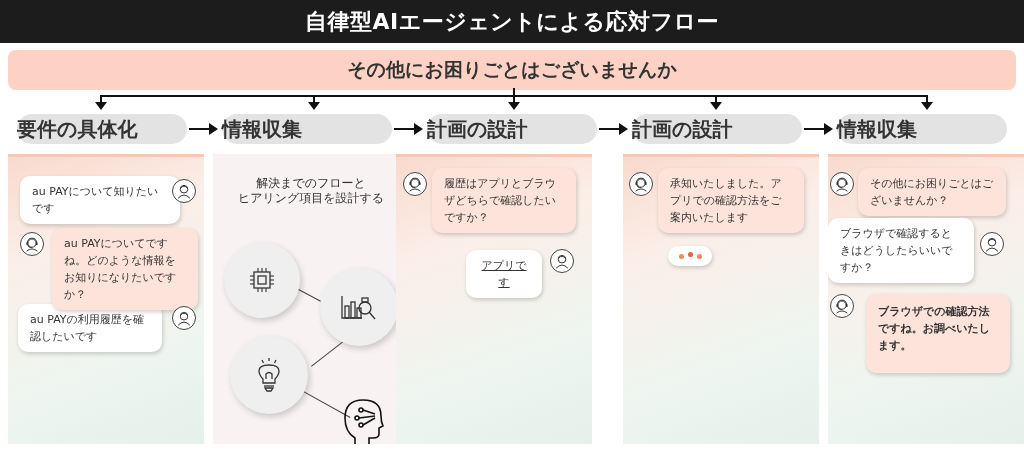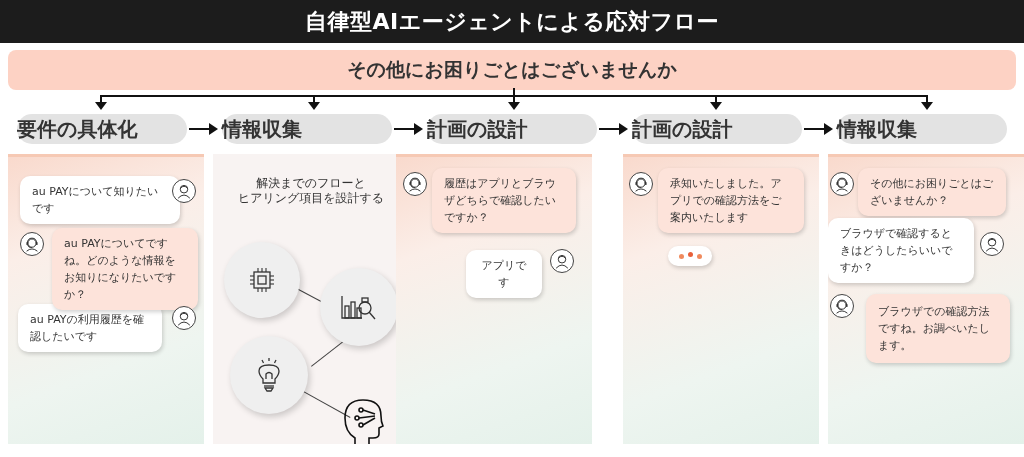--- a/index.html
+++ b/index.html
@@ -208,21 +208,21 @@
 <div class="col col-bg-a" style="left:396px">
   <div class="col-bg-top"></div>
   <div class="avatar" style="left:7px; top:18px;">
       <svg>
         <use href="#sym-ai"></use>
       </svg>
     </div>
   <div class="bubble ai" style="left:36px; top:14px; width:144px;">
     <span>履歴はアプリとブラウザどちらで確認したいですか？</span>
   </div>
-  <div class="bubble user" style="left:70px; top:96px; width:76px; text-align:center;">
+  <div class="bubble user" style="left:70px; top:96px; width:76px; text-align:center;text-decoration:underline;">
     <span>アプリです</span>
   </div>
   <div class="avatar" style="left:154px; top:95px;">
       <svg>
         <use href="#sym-user"></use>
       </svg>
     </div>
 </div>
 
 <div class="col col-bg-a" style="left:623px">
@@ -258,16 +258,16 @@
   <div class="avatar" style="left:152px; top:78px;">
       <svg>
         <use href="#sym-user"></use>
       </svg>
     </div>
   <div class="avatar" style="left:2px; top:140px;">
       <svg>
         <use href="#sym-ai"></use>
       </svg>
     </div>
-  <div class="bubble ai" style="left:38px; top:140px; width:144px; padding-top:9px; padding-bottom:9px;">
+  <div class="bubble ai" style="left:38px; top:140px; width:144px; padding-top:9px; padding-bottom:19px;font-weight:bold;">
     <span>ブラウザでの確認方法ですね。お調べいたします。</span>
   </div>
 </div>
 
 </body></html>

